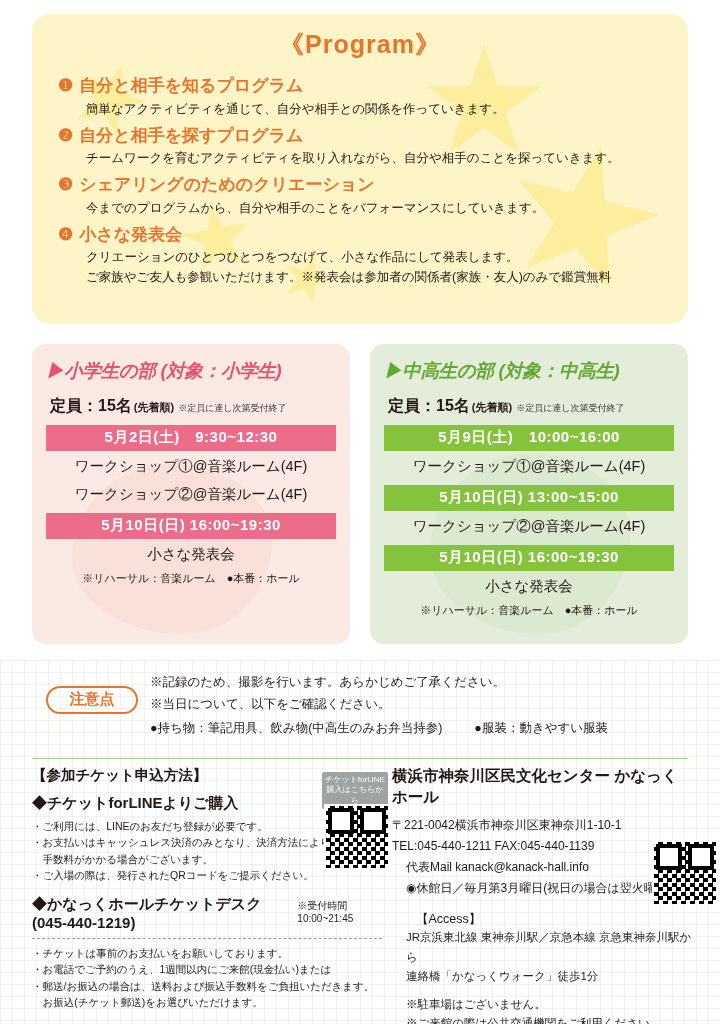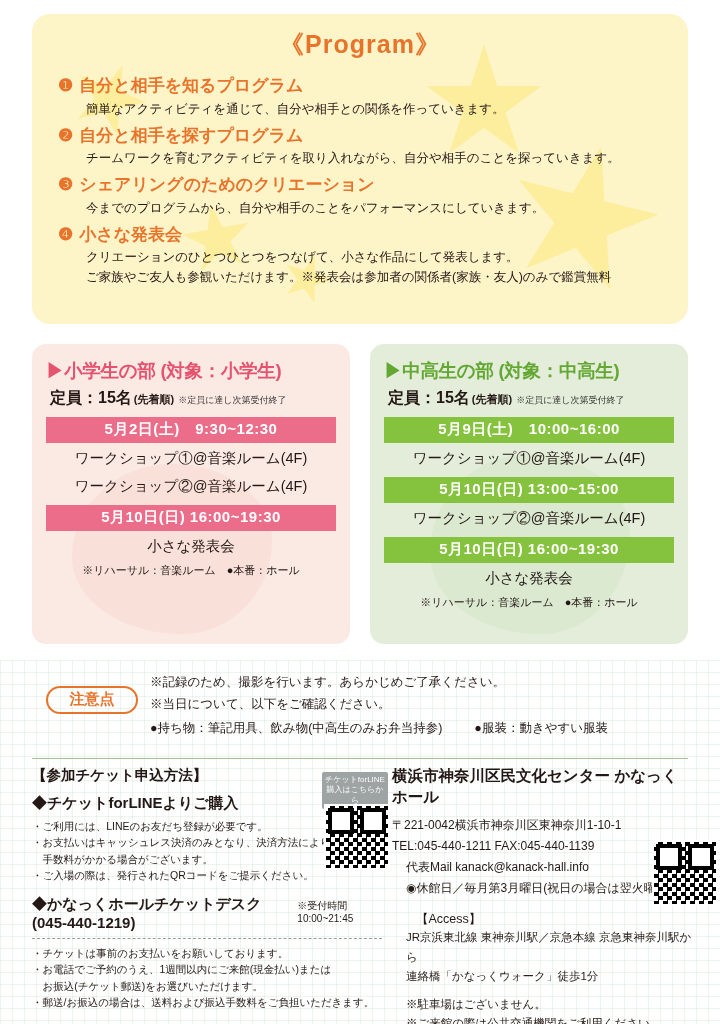--- a/index.html
+++ b/index.html
@@ -102,22 +102,23 @@
   }
   .blob-r {
     left: 60px; top: 110px; width: 200px; height: 180px;
     background: #d3e5c5;
     border-radius: 50% 50% 45% 55% / 55% 45% 55% 45%;
   }
   .panel-inner { position: relative; z-index: 1; }
   .panel-title {
     font-size: 18.5px;
     font-weight: bold;
-    margin-bottom: 5px;
+    margin-bottom: 13px;
     letter-spacing: -0.3px;
+    font-style: italic;
   }
   .panel-left .panel-title { color: #e5536f; }
   .panel-right .panel-title { color: #63a832; }
   .cap-row {
     display: flex;
     align-items: baseline;
     gap: 2px;
     margin-bottom: 8px;
     padding-left: 4px;
   }
@@ -369,22 +370,22 @@
     <div class="bl-li">　手数料がかかる場合がございます。</div>
     <div class="bl-li">・ご入場の際は、発行されたQRコードをご提示ください。</div>
 
     <div class="phone-row">
       <span class="phone-title">◆かなっくホールチケットデスク(045-440-1219)</span>
       <span class="phone-hours">※受付時間 10:00~21:45</span>
     </div>
     <div class="sep-line"></div>
     <div class="bl-li">・チケットは事前のお支払いをお願いしております。</div>
     <div class="bl-li">・お電話でご予約のうえ、1週間以内にご来館(現金払い)または</div>
+    <div class="bl-li">・郵送/お振込の場合は、送料および振込手数料をご負担いただきます。</div>
     <div class="bl-li">　お振込(チケット郵送)をお選びいただけます。</div>
-    <div class="bl-li">・郵送/お振込の場合は、送料および振込手数料をご負担いただきます。</div>
   </section>
 
   <section class="bottom-right">
     <div class="br-title">横浜市神奈川区民文化センター かなっくホール</div>
     <div class="br-line">〒221-0042横浜市神奈川区東神奈川1-10-1</div>
     <div class="br-line">TEL:045-440-1211 FAX:045-440-1139</div>
 
     <div class="qr qr-right"></div>
 
     <div class="br-line br-ind">

